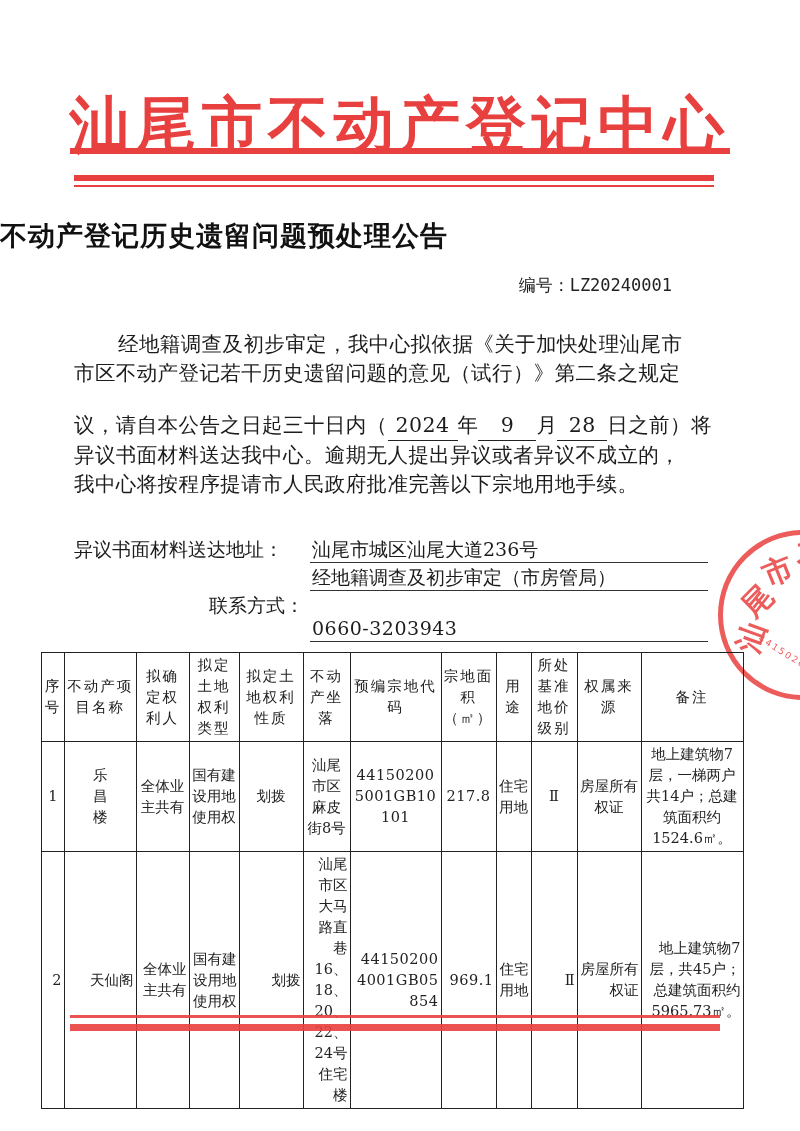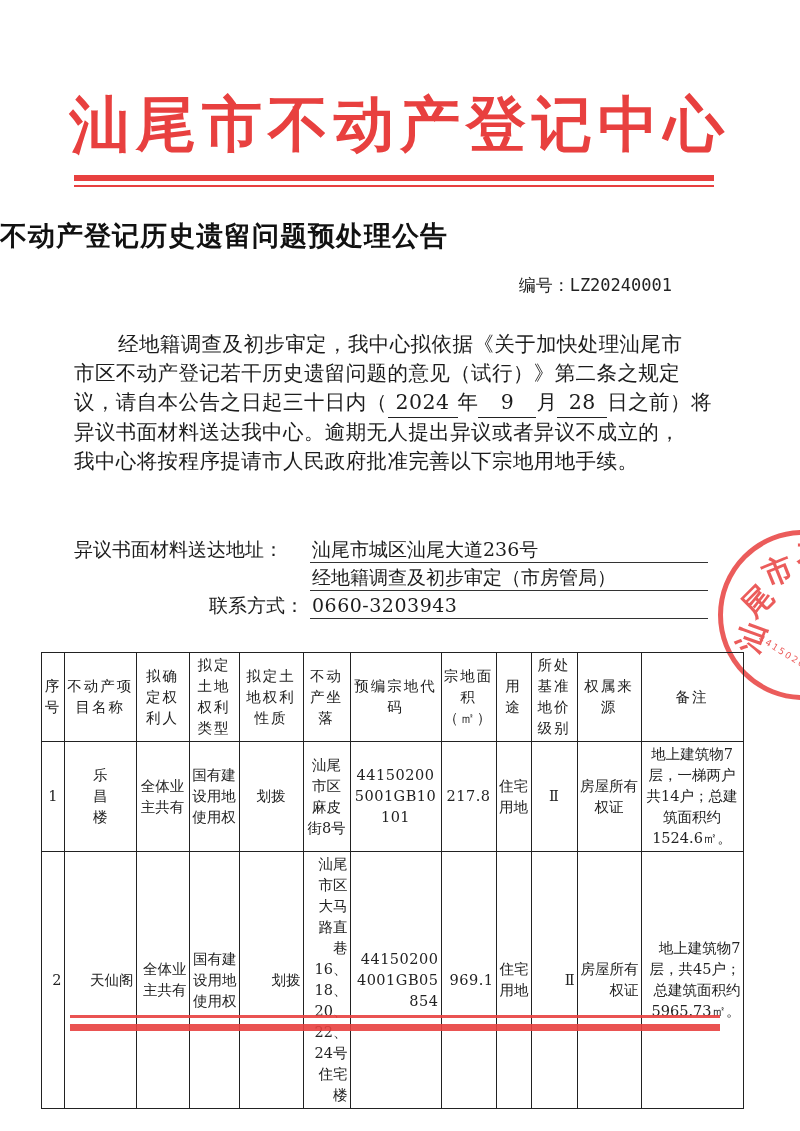--- a/index.html
+++ b/index.html
@@ -1,20 +1,20 @@
 <!DOCTYPE html>
 <html><head>
 <meta charset="utf-8">
 <style>
   html, body { margin:0; padding:0; background:#ffffff; }
   body { width:800px; height:1131px; position:relative; overflow:hidden;
          font-family:"DejaVu Serif","Liberation Serif",serif; color:#1a1a1a; }
   .masthead { position:absolute; left:0; top:86px; width:800px; text-align:center;
               font-family:"DejaVu Serif","Liberation Serif",serif; font-weight:bold;
-              font-size:60px; letter-spacing:6px; color:#e8403f; line-height:76px; }
+              font-size:60px; letter-spacing:6px; color:#e8403f; line-height:76px;text-decoration:underline; }
   .red-rule-thick { position:absolute; left:74px; top:175px; width:640px; height:6px; background:#e8403f; }
   .red-rule-thin  { position:absolute; left:74px; top:185px; width:640px; height:2px; background:#e8403f; }
   .doc-title { position:absolute; left:0; top:218px; width:800px; 
                font-size:27px; font-weight:bold; color:#111; letter-spacing:1px; }
   .doc-number { position:absolute; right:128px; top:274px; font-size:17px; color:#222;
                 font-family:"DejaVu Sans Mono","Liberation Mono",monospace; }
   .body-text { position:absolute; left:74px; top:330px; width:640px; font-size:20.5px;
                line-height:29px; color:#1c1c1c; text-align:justify; letter-spacing:0.4px; }
   .body-text .indent { display:inline-block; width:44px; }
   .u { display:inline-block; border-bottom:1px solid #222; text-align:center; }
@@ -28,21 +28,21 @@
   .seal-char { position:absolute; color:#e8403f; font-size:30px; font-weight:bold; }
   .seal-code { position:absolute; left:30px; top:120px; color:#e8403f; font-size:9px;
                transform:rotate(32deg); letter-spacing:2px; font-family:"DejaVu Sans",sans-serif; }
   table.land { position:absolute; left:41px; top:652px; border-collapse:collapse;
                font-size:14.5px; color:#222; table-layout:fixed; }
   table.land td, table.land th { border:1.3px solid #222; text-align:center; vertical-align:middle;
                padding:2px 2px; line-height:21px; font-weight:normal; }
   table.land thead th { height:82px; letter-spacing:2px; }
   table.land tbody tr.r1 td { height:100px; }
   table.land tbody tr.r2 td { height:178px;text-align:right; }
-  .num { font-family:"DejaVu Serif","Liberation Serif",serif; letter-spacing:0.5px; }
+  .num { font-family:"DejaVu Serif","Liberation Serif",serif; letter-spacing:0.5px;margin-top:23px; }
   .footer-rule-thin { position:absolute; left:70px; top:1015px; width:650px; height:3px; background:#e8403f; opacity:0.9; }
   .footer-rule-thick { position:absolute; left:70px; top:1024px; width:650px; height:7px; background:#e8403f; opacity:0.9; }
 </style>
 </head>
 <body>
 
 <div class="masthead">汕尾市不动产登记中心</div>
 <div class="red-rule-thick"></div>
 <div class="red-rule-thin"></div>
 

